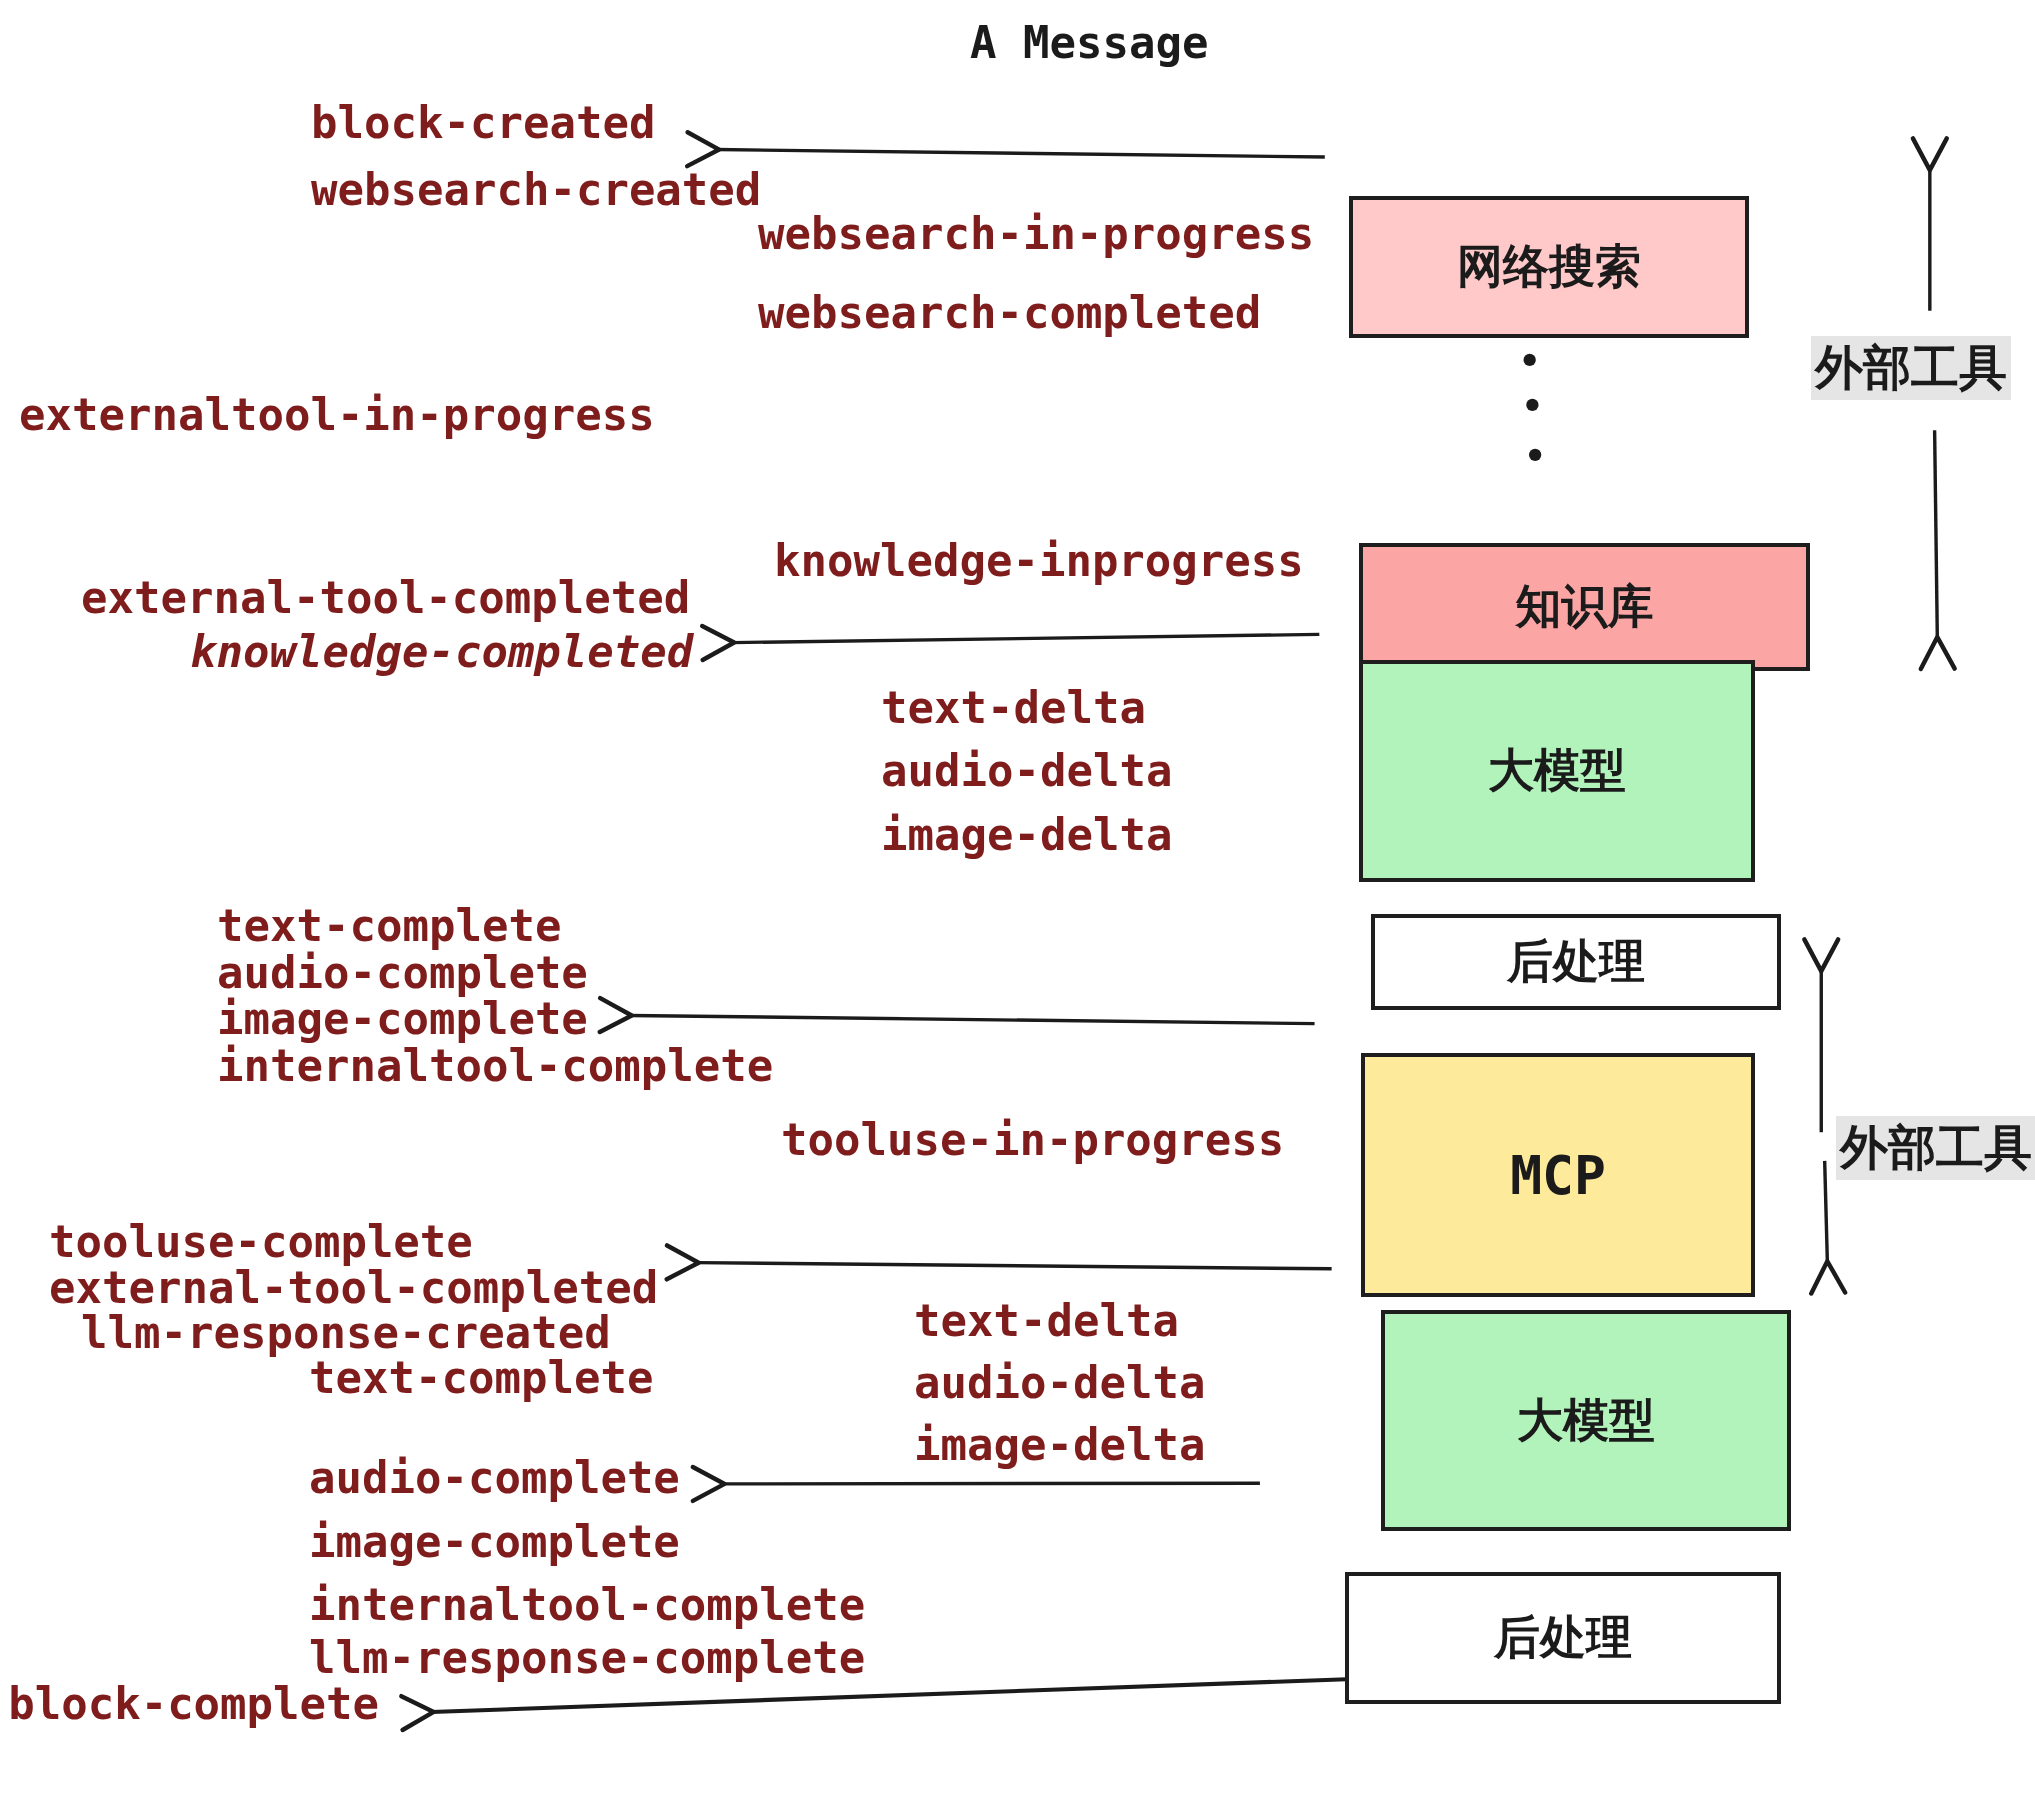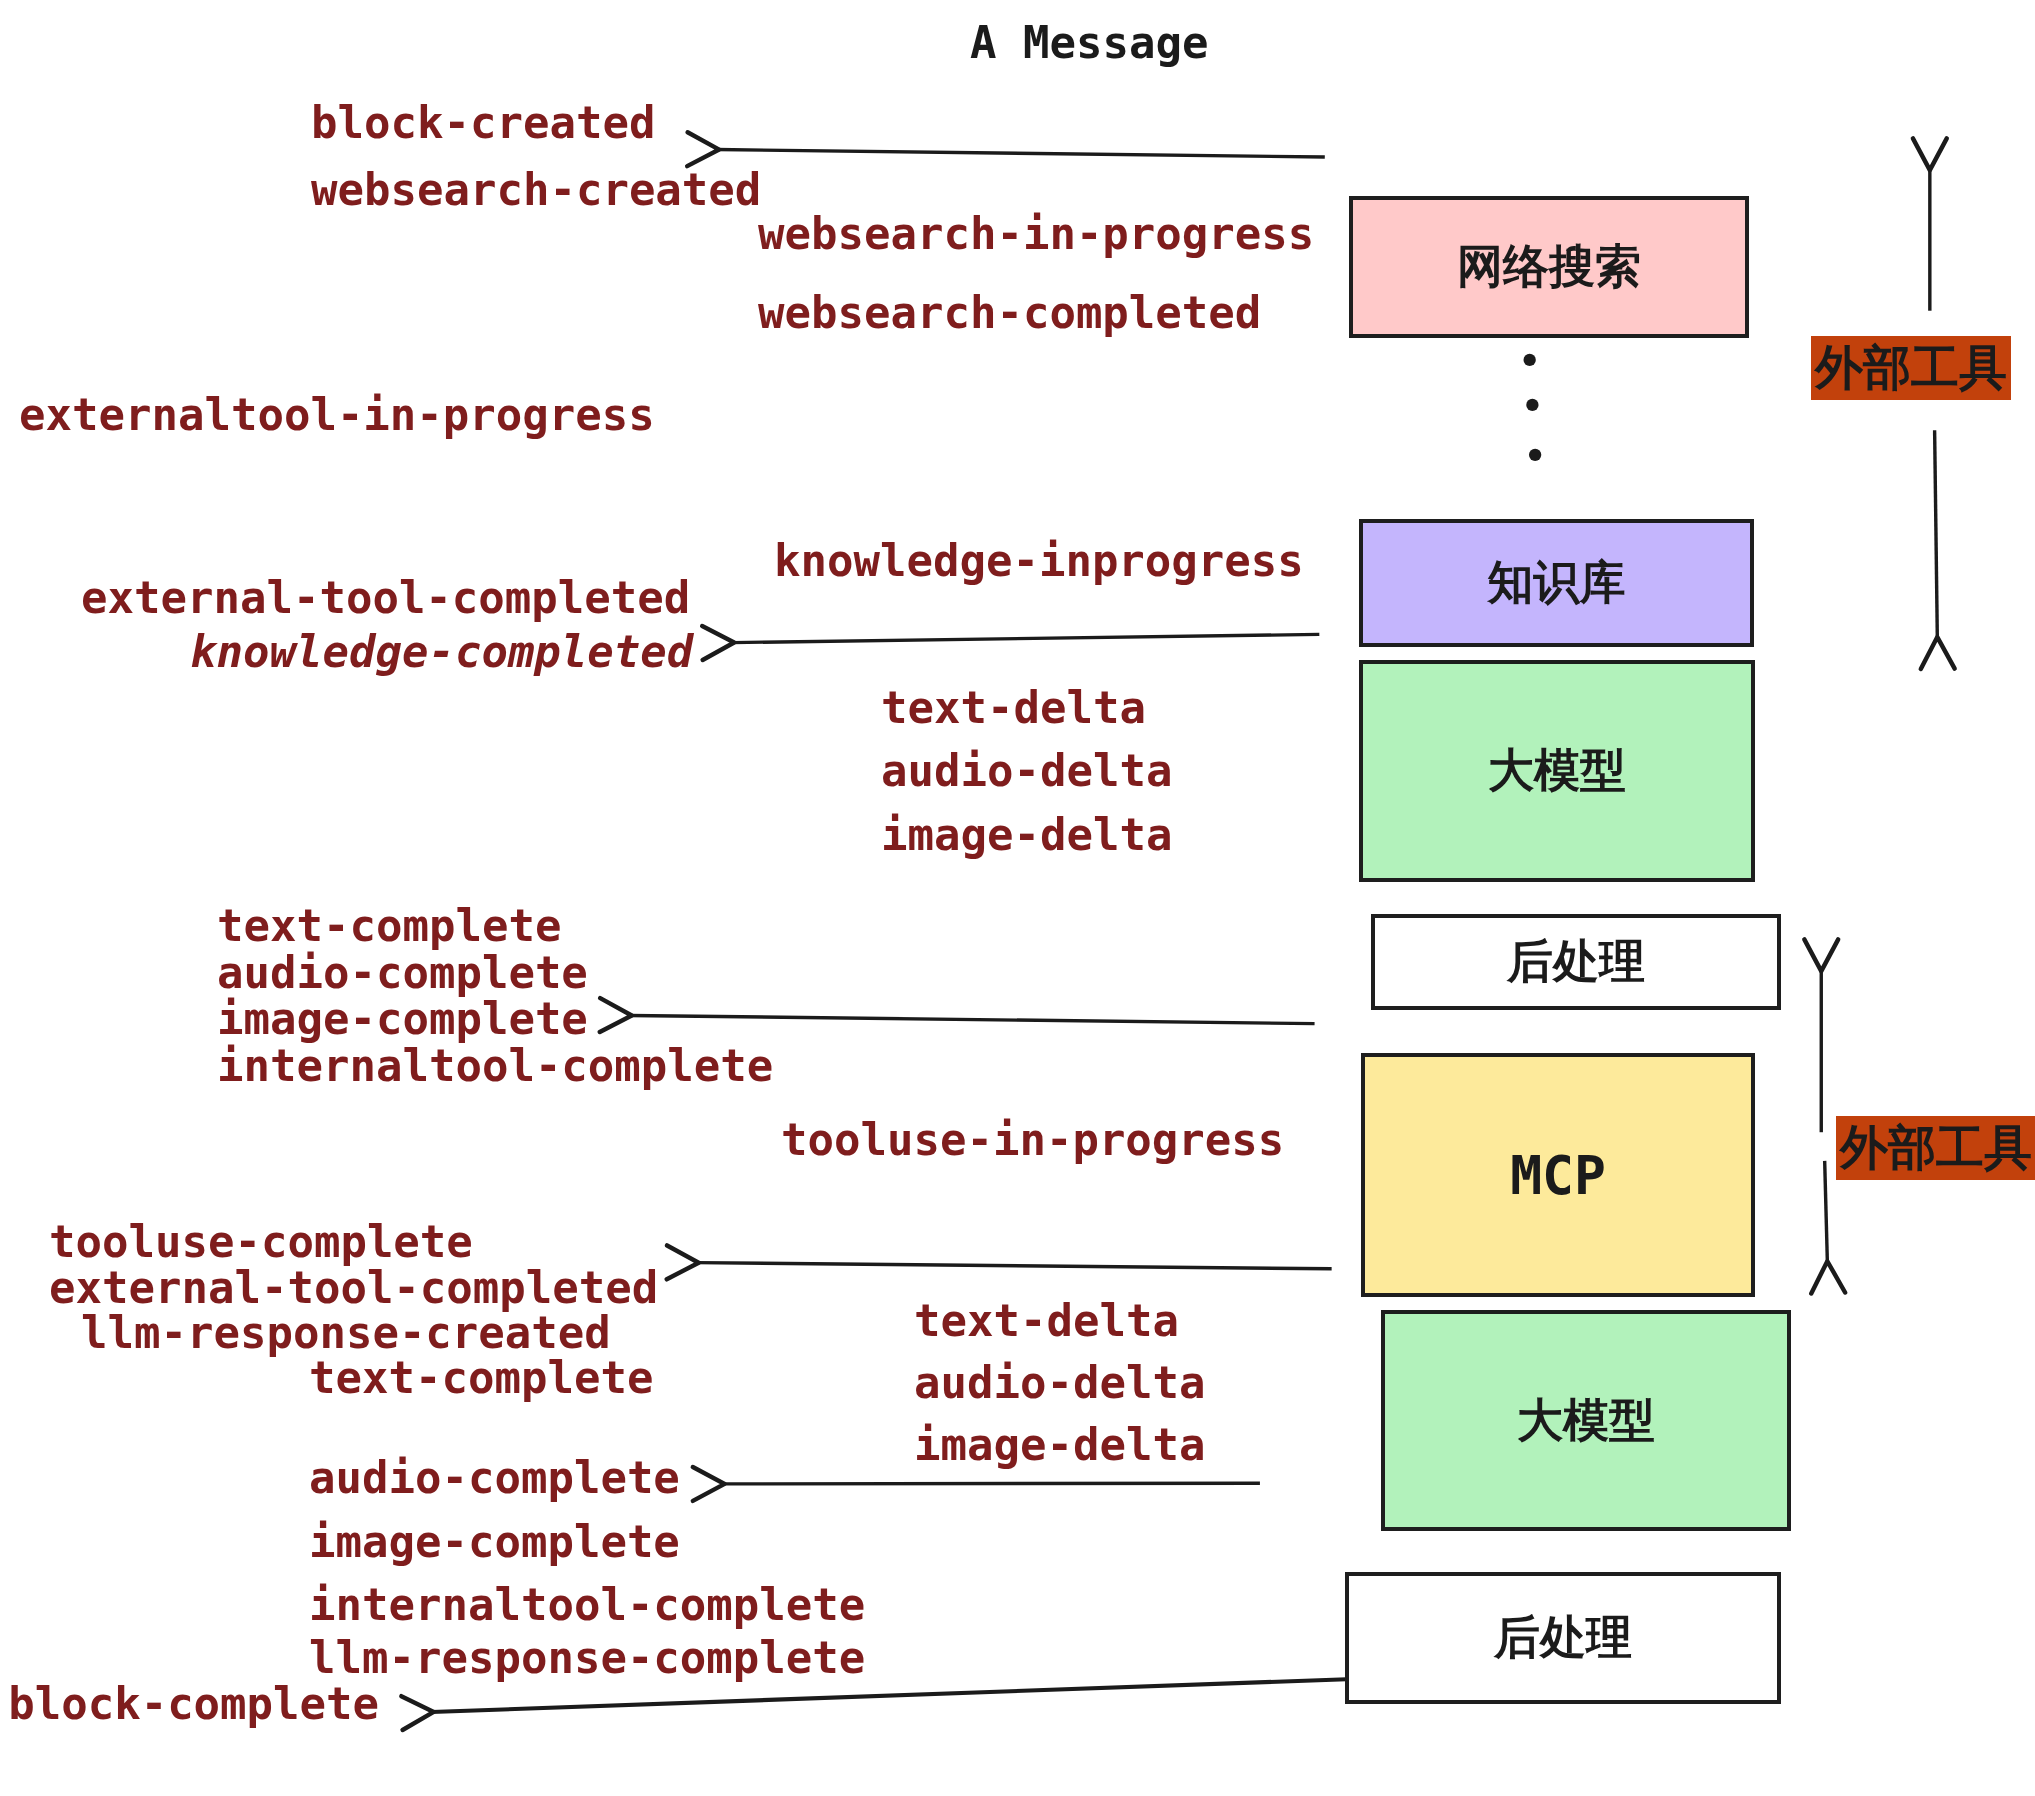--- a/index.html
+++ b/index.html
@@ -5,21 +5,21 @@
   html,body{margin:0;padding:0;background:#ffffff;}
   .canvas{position:relative;width:2035px;height:1796px;background:#ffffff;overflow:hidden;
           font-family:"DejaVu Sans Mono", monospace;color:#1b1b1b;}
   .title{position:absolute;font:bold 44px "DejaVu Sans Mono", monospace;white-space:nowrap;}
   .ev{position:absolute;font:bold 44px "DejaVu Sans Mono", monospace;line-height:1;white-space:nowrap;color:#7f1d1d;}
   .box{position:absolute;border:4.1px solid #1e1e1e;box-sizing:border-box;
        display:flex;align-items:center;justify-content:center;margin-top:23px;}
   .box .cjk{font-family:"DejaVu Sans", sans-serif;font-weight:600;font-size:46px;white-space:nowrap;}
   .box .mono{font:bold 53px "DejaVu Sans Mono", monospace;white-space:nowrap;}
   .ann{position:absolute;font-family:"DejaVu Sans", sans-serif;font-weight:600;font-size:48px;
-       white-space:nowrap;color:#1b1b1b;background:#c2410c;padding:0 4.1px;}
+       white-space:nowrap;color:#1b1b1b;background:#e5e5e5;padding:0 4.1px;}
   svg.layer{position:absolute;left:0;top:0;}
 </style>
 </head>
 <body>
 
 <div class="canvas">
 
   <svg class="layer" width="2035" height="1796" viewBox="0 0 2980 2630">
     <defs>
       <marker id="ah" viewBox="0 0 20 20" markerWidth="62" markerHeight="62" markerUnits="userSpaceOnUse" refX="3" refY="10" orient="auto">
@@ -44,21 +44,21 @@
       <circle cx="2244" cy="593" r="9" fill="#1b1b1b"></circle>
       <circle cx="2248" cy="666" r="9" fill="#1b1b1b"></circle>
     </g>
   </svg>
 
   <div class="title" style="left:970px;top:17px;">A Message</div>
 
   <div class="box" style="left:1349px;top:173px;width:400px;height:142px;background:#ffc9c9;">
     <span class="cjk">网络搜索</span>
   </div>
-  <div class="box" style="left:1359px;top:496px;width:395px;height:128px;background:#c4b5fd;">
+  <div class="box" style="left:1359px;top:520px;width:451px;height:128px;background:#fca5a5;">
     <span class="cjk">知识库</span>
   </div>
   <div class="box" style="left:1359px;top:637px;width:396px;height:222px;background:#b2f2bb;">
     <span class="cjk">大模型</span>
   </div>
   <div class="box" style="left:1371px;top:891px;width:410px;height:96px;background:#ffffff;">
     <span class="cjk">后处理</span>
   </div>
   <div class="box" style="left:1361px;top:1030px;width:394px;height:244px;background:#fdea9b;">
     <span class="mono">MCP</span>

